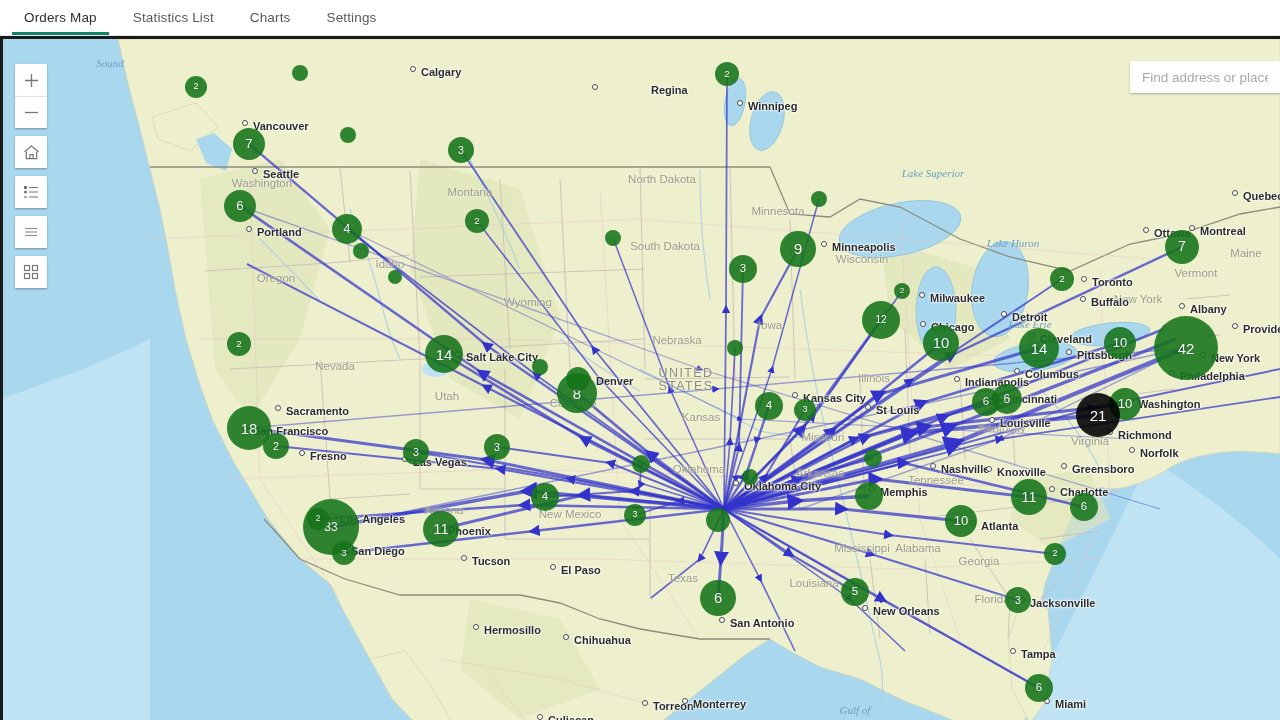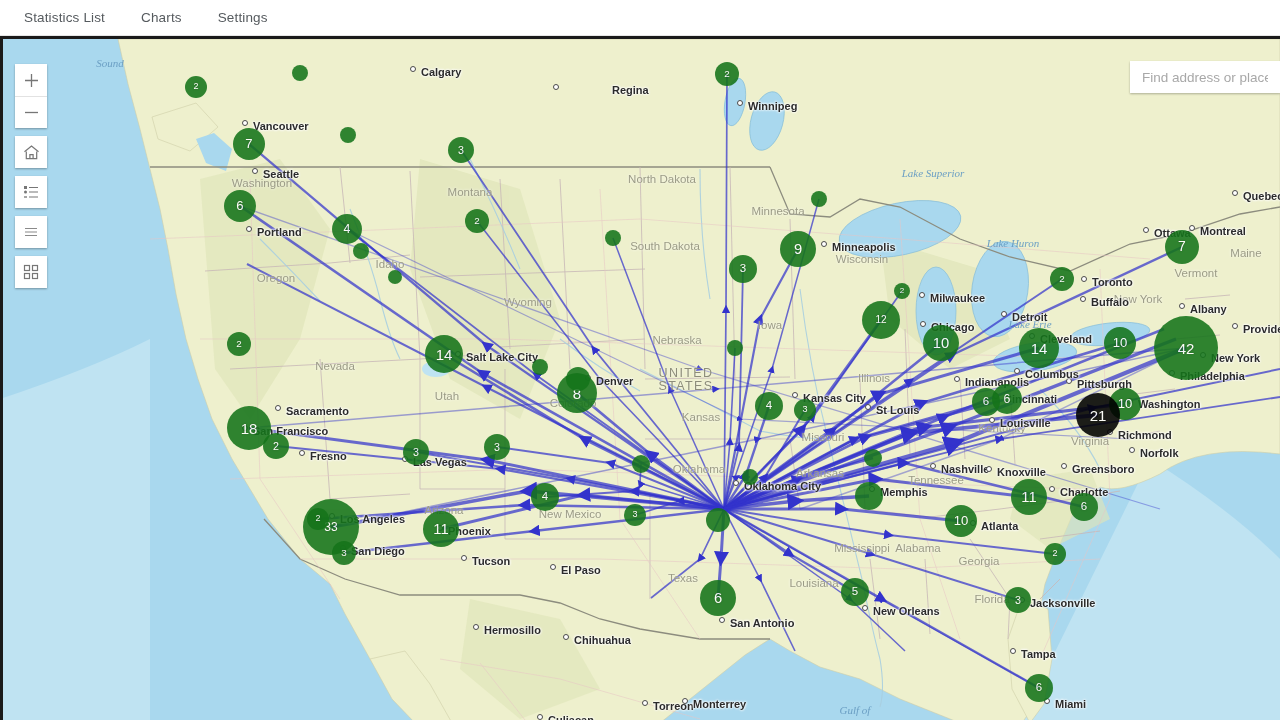--- a/index.html
+++ b/index.html
@@ -134,20 +134,23 @@
   .water {
     position: absolute; z-index: 15; white-space: nowrap; pointer-events: none;
     font-family: "Liberation Serif", serif;
     font-style: italic; font-size: 11px; color: #6b9fc4;
   }
 </style>
 </head>
 <body>
 
 <div id="tabbar">
+  <div class="tab active">
+    <span>Orders Map</span>
+  </div>
   <div class="tab">
     <span>Statistics List</span>
   </div>
   <div class="tab">
     <span>Charts</span>
   </div>
   <div class="tab">
     <span>Settings</span>
   </div>
 </div>
@@ -386,42 +389,42 @@
       <div class="region" style="left: 992px; top: 560px; transform: translate(-50%, -50%);">Florida</div>
       <div class="region" style="left: 1246px; top: 214px; transform: translate(-50%, -50%);">Maine</div>
       <div class="region" style="left: 1196px; top: 234px; transform: translate(-50%, -50%);">Vermont</div>
       <div class="region" style="left: 1138px; top: 260px; transform: translate(-50%, -50%);">New York</div>
       <div class="water" style="left: 110px; top: 24px; transform: translate(-50%, -50%);">Sound</div>
       <div class="water" style="left: 933px; top: 134px; transform: translate(-50%, -50%);">Lake Superior</div>
       <div class="water" style="left: 1013px; top: 204px; transform: translate(-50%, -50%);">Lake Huron</div>
       <div class="water" style="left: 1030px; top: 285px; transform: translate(-50%, -50%);">Lake Erie</div>
       <div class="water" style="left: 855px; top: 671px; transform: translate(-50%, -50%);">Gulf of</div>
       <div class="city" style="left: 421px; top: 23px;"><span class="dot"></span><span class="nm">Calgary</span></div>
-      <div class="city" style="left: 564px; top: 41px; padding-left: 48px;"><span class="dot"></span><span class="nm">Regina</span></div>
+      <div class="city" style="left: 603px; top: 41px; padding-left: 48px;"><span class="dot"></span><span class="nm">Regina</span></div>
       <div class="city" style="left: 748px; top: 57px;"><span class="dot"></span><span class="nm">Winnipeg</span></div>
       <div class="city" style="left: 253px; top: 77px;"><span class="dot"></span><span class="nm">Vancouver</span></div>
       <div class="city" style="left: 263px; top: 125px;"><span class="dot"></span><span class="nm">Seattle</span></div>
       <div class="city" style="left: 1243px; top: 147px;"><span class="dot"></span><span class="nm">Quebec</span></div>
       <div class="city" style="left: 1154px; top: 184px;"><span class="dot"></span><span class="nm">Ottawa</span></div>
       <div class="city" style="left: 1200px; top: 182px;"><span class="dot"></span><span class="nm">Montreal</span></div>
       <div class="city" style="left: 257px; top: 183px;"><span class="dot"></span><span class="nm">Portland</span></div>
       <div class="city" style="left: 832px; top: 198px;"><span class="dot"></span><span class="nm">Minneapolis</span></div>
       <div class="city" style="left: 1092px; top: 233px;"><span class="dot"></span><span class="nm">Toronto</span></div>
       <div class="city" style="left: 1091px; top: 253px;"><span class="dot"></span><span class="nm">Buffalo</span></div>
       <div class="city" style="left: 1190px; top: 260px;"><span class="dot"></span><span class="nm">Albany</span></div>
       <div class="city" style="left: 930px; top: 249px;"><span class="dot"></span><span class="nm">Milwaukee</span></div>
       <div class="city" style="left: 1012px; top: 268px;"><span class="dot"></span><span class="nm">Detroit</span></div>
       <div class="city" style="left: 931px; top: 278px;"><span class="dot"></span><span class="nm">Chicago</span></div>
       <div class="city" style="left: 1040px; top: 290px;"><span class="dot"></span><span class="nm">Cleveland</span></div>
       <div class="city" style="left: 1243px; top: 280px;"><span class="dot"></span><span class="nm">Providence</span></div>
       <div class="city" style="left: 286px; top: 362px;"><span class="dot"></span><span class="nm">Sacramento</span></div>
       <div class="city" style="left: 253px; top: 382px;"><span class="dot"></span><span class="nm">San Francisco</span></div>
       <div class="city" style="left: 466px; top: 308px;"><span class="dot"></span><span class="nm">Salt Lake City</span></div>
       <div class="city" style="left: 596px; top: 332px;"><span class="dot"></span><span class="nm">Denver</span></div>
-      <div class="city" style="left: 1077px; top: 335px;"><span class="dot"></span><span class="nm">Pittsburgh</span></div>
+      <div class="city" style="left: 1077px; top: 306px;"><span class="dot"></span><span class="nm">Pittsburgh</span></div>
       <div class="city" style="left: 1025px; top: 325px;"><span class="dot"></span><span class="nm">Columbus</span></div>
       <div class="city" style="left: 965px; top: 333px;"><span class="dot"></span><span class="nm">Indianapolis</span></div>
       <div class="city" style="left: 1180px; top: 327px;"><span class="dot"></span><span class="nm">Philadelphia</span></div>
       <div class="city" style="left: 1211px; top: 309px;"><span class="dot"></span><span class="nm">New York</span></div>
       <div class="city" style="left: 803px; top: 349px;"><span class="dot"></span><span class="nm">Kansas City</span></div>
       <div class="city" style="left: 876px; top: 361px;"><span class="dot"></span><span class="nm">St Louis</span></div>
       <div class="city" style="left: 1138px; top: 355px;"><span class="dot"></span><span class="nm">Washington</span></div>
       <div class="city" style="left: 1000px; top: 374px;"><span class="dot"></span><span class="nm">Louisville</span></div>
       <div class="city" style="left: 1004px; top: 350px;"><span class="dot"></span><span class="nm">Cincinnati</span></div>
       <div class="city" style="left: 1118px; top: 386px;"><span class="dot"></span><span class="nm">Richmond</span></div>

